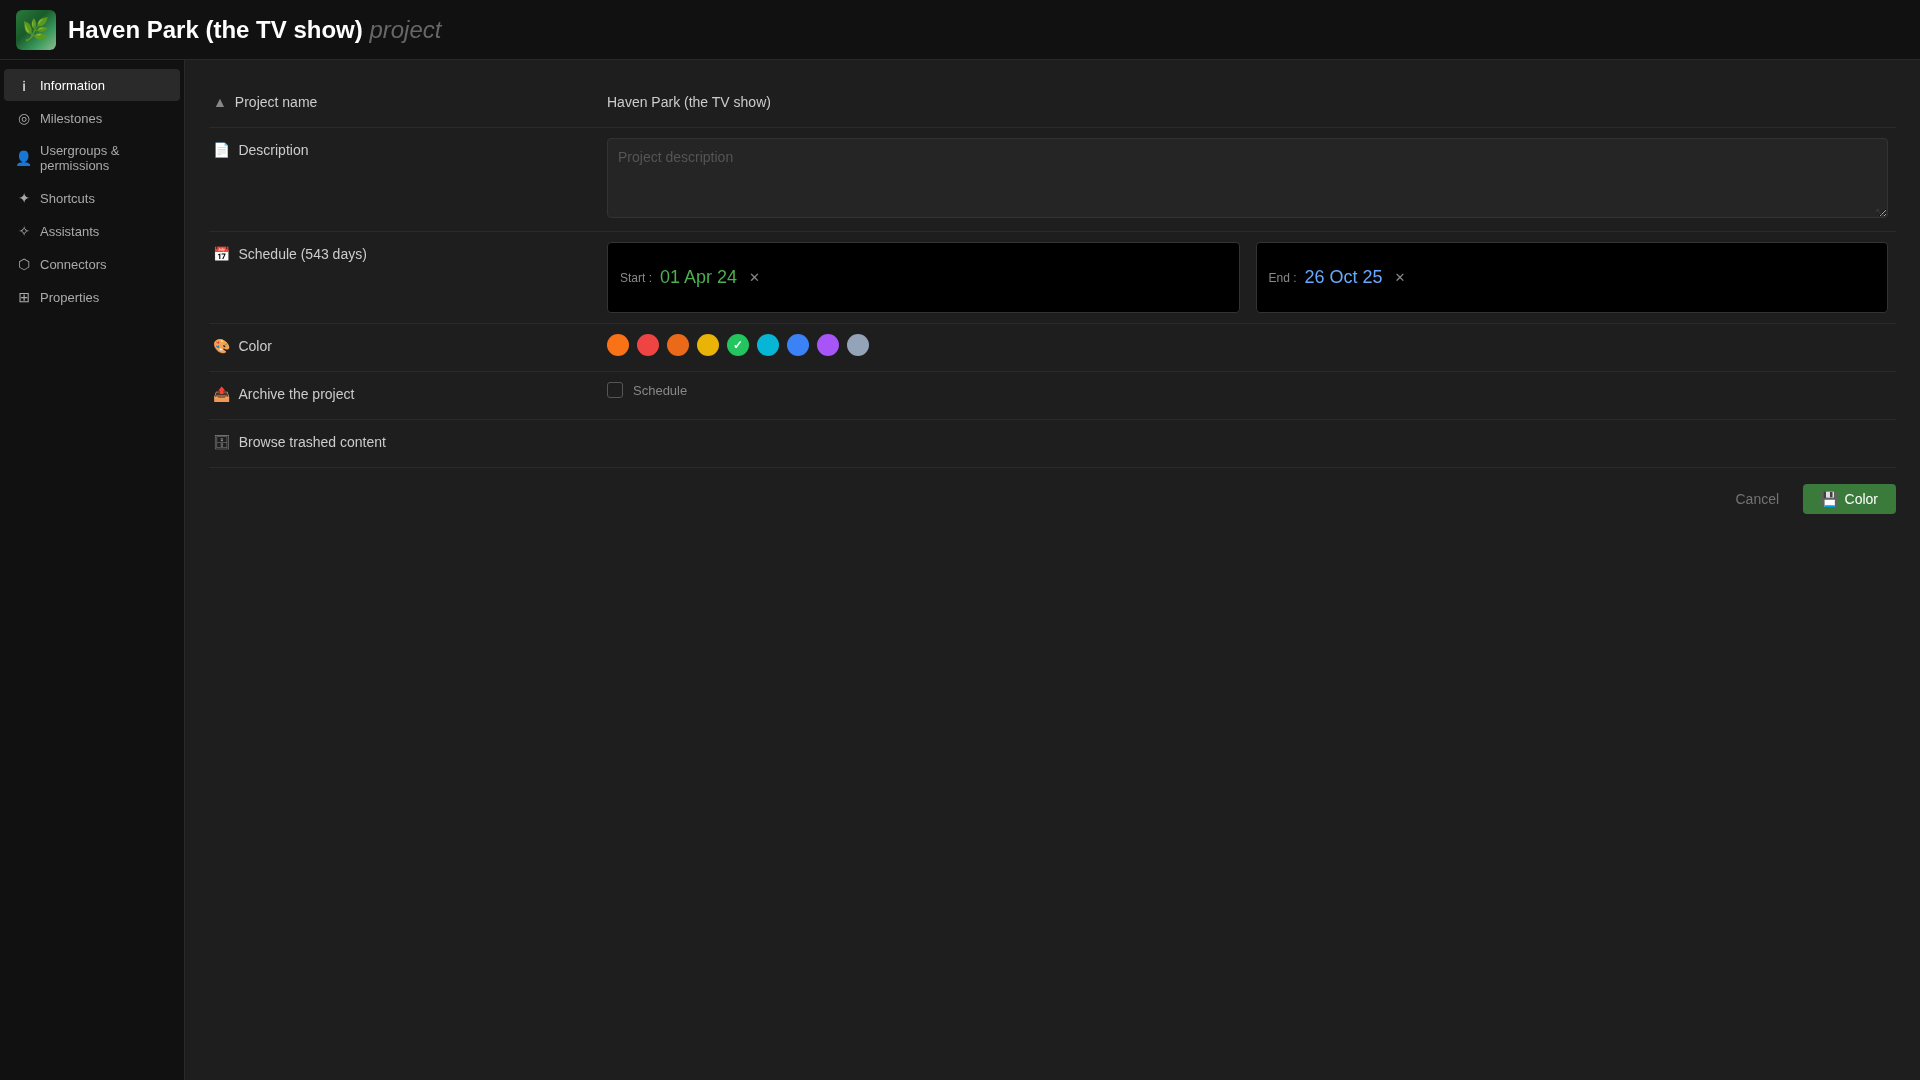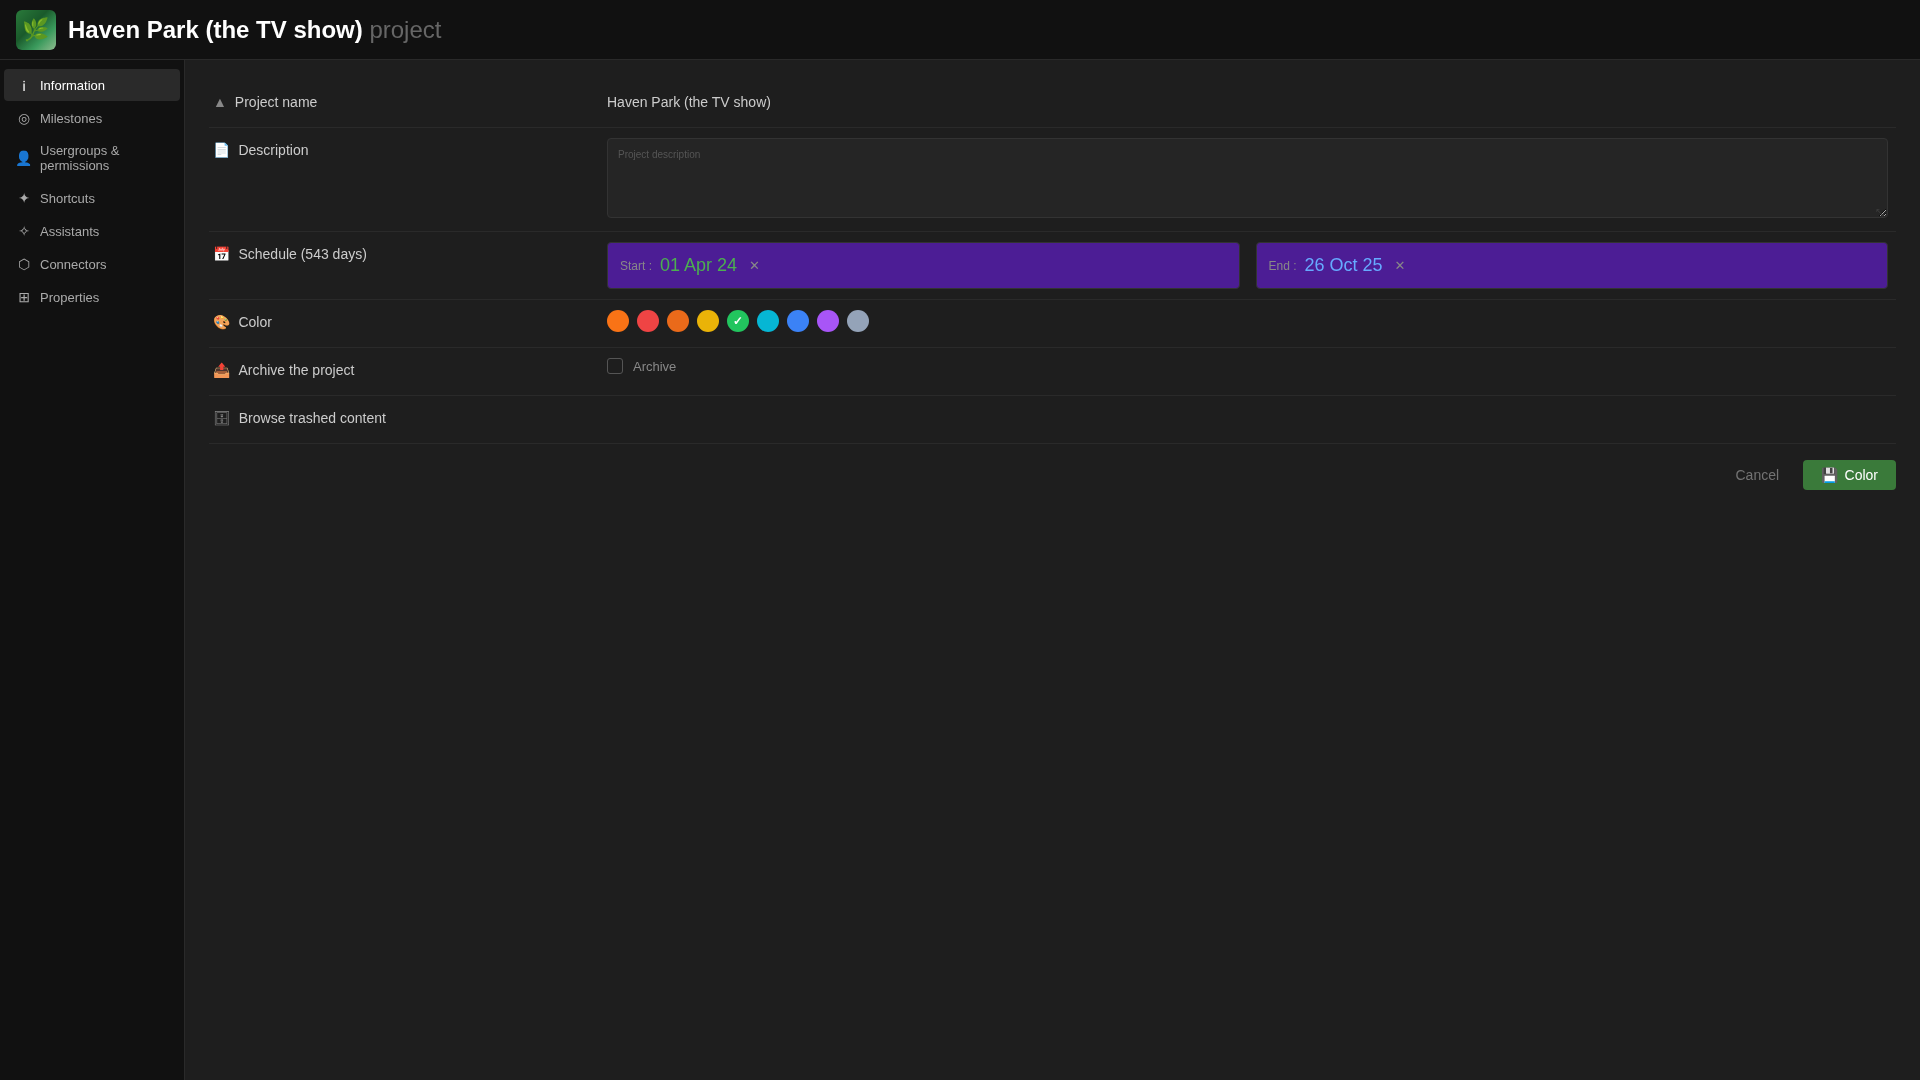--- a/index.html
+++ b/index.html
@@ -34,20 +34,21 @@
       font-size: 22px;
     }
     .header-title {
       font-size: 24px;
       font-weight: 600;
       color: #fff;
     }
     .header-title-suffix {
       color: #666;
       font-weight: 400;
+      font-style: italic;
     }
 
     
     .layout {
       display: flex;
       height: calc(1080px - 60px);
     }
 
     
     .sidebar {
@@ -142,21 +143,21 @@
     }
     .description-label {
       padding-top: 14px;
     }
     .description-area {
       width: 100%;
       background: #252525;
       border: 1px solid #333;
       border-radius: 4px;
       color: #ccc;
-      font-size: 10px;
+      font-size: 14px;
       padding: 10px;
       resize: vertical;
       min-height: 80px;
       outline: none;
       font-family: inherit;
     }
     .description-area::placeholder {
       color: #555;
     }
     .description-value {
@@ -167,24 +168,24 @@
 
     
     .schedule-value {
       display: flex;
       align-items: center;
       gap: 16px;
       width: 100%;
     }
     .schedule-field {
       flex: 1;
-      background: #4c1d95;
+      background: #000000;
       border: 1px solid #333;
       border-radius: 4px;
-      padding: 12px 12px;
+      padding: 24px 12px;
       display: flex;
       align-items: center;
       gap: 8px;
       color: #ccc;
       font-size: 13px;
     }
     .schedule-label-text {
       color: #888;
       font-size: 12px;
     }
@@ -417,21 +418,21 @@
     </div>
 
     <div class="form-row">
       <div class="form-label">
         <span class="form-label-icon">📤</span>
         <span>Archive the project</span>
       </div>
       <div class="form-value">
         <div class="archive-value">
           <div class="checkbox-custom"></div>
-          <span class="archived-label">Archive</span>
+          <span class="archived-label">Schedule</span>
         </div>
       </div>
     </div>
 
     <div class="form-row">
       <div class="form-label">
         <span class="form-label-icon">🗄</span>
         <span>Browse trashed content</span>
       </div>
     </div>

